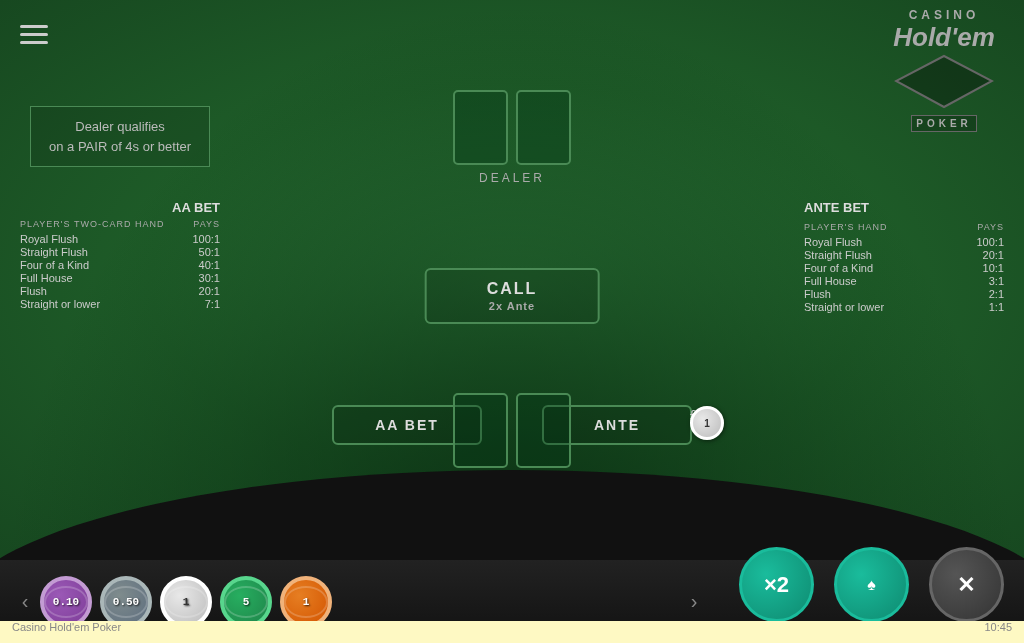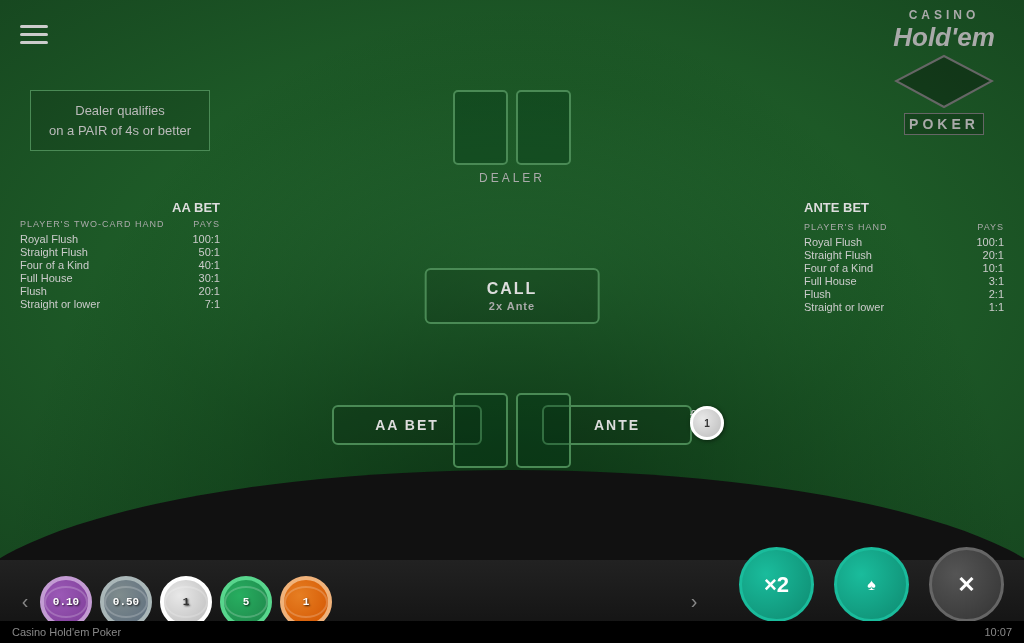--- a/index.html
+++ b/index.html
@@ -97,35 +97,35 @@
       position: relative;
       width: 100px;
       height: 55px;
       margin: 4px auto;
     }
     .logo-diamond-shape svg {
       width: 100%;
       height: 100%;
     }
     .logo-bottom {
-      font-size: 14px;
+      font-size: 10px;
       letter-spacing: 4px;
       color: #aaa;
       font-weight: bold;
       text-transform: uppercase;
       border: 1px solid #666;
       padding: 2px 4px;
       background: rgba(0,0,0,0.2);
       display: inline-block;
     }
 
     
     .dealer-notice {
       position: absolute;
-      top: 90px;
+      top: 106px;
       left: 30px;
       border: 1px solid #4a8a55;
       padding: 10px 18px;
       color: #bbb;
       font-size: 13px;
       text-align: center;
       line-height: 1.5;
       background: rgba(0,0,0,0.1);
     }
 
@@ -428,24 +428,23 @@
       color: #fff;
     }
 
     
     #status-bar {
       position: absolute;
       bottom: 0;
       left: 0;
       right: 0;
       height: 22px;
-      background: #000000;
+      background: #fef9c3;
       display: flex;
       justify-content: space-between;
-      align-items: center;
       padding: 0 12px;
     }
     .status-text {
       color: #888;
       font-size: 11px;
     }
 
     
     .tray-chip::before {
       content: '';
@@ -667,14 +666,14 @@
         <span class="action-icon">✕</span>
       </div>
       <div class="action-btn-label-gray">Clear Bets</div>
     </div>
   </div>
 
 </div>
 
 <div id="status-bar">
   <span class="status-text">Casino Hold'em Poker</span>
-  <span class="status-text">10:07</span>
+  <span class="status-text">10:45</span>
 </div>
 
 </body></html>

